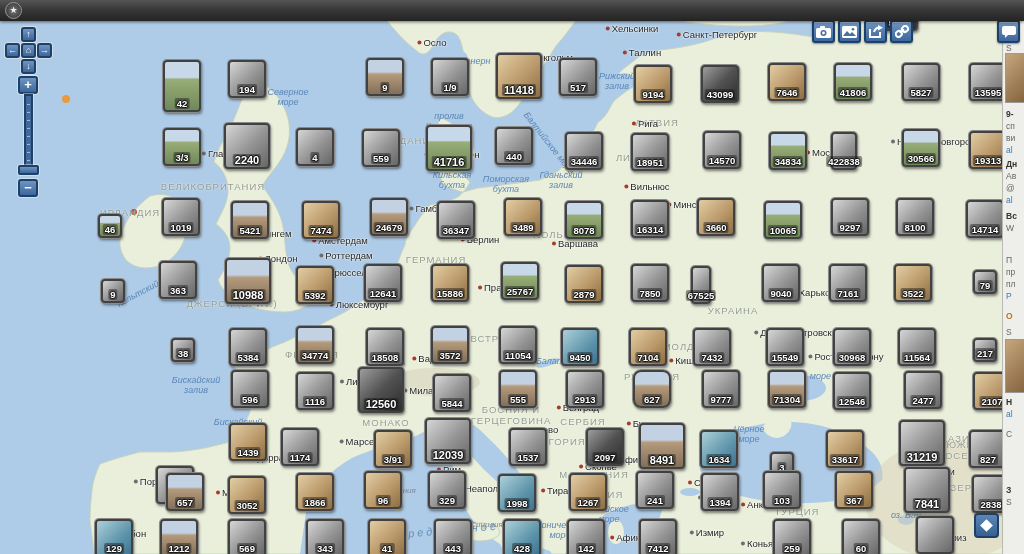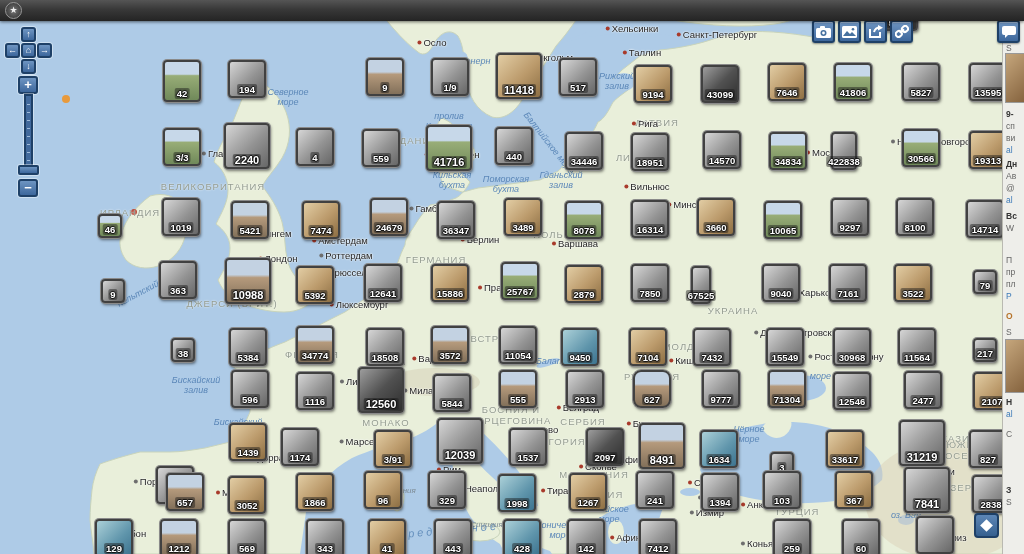--- a/index.html
+++ b/index.html
@@ -228,37 +228,37 @@
       <div class="mlabel lab-city" style="left: 578px; top: 407px;"><span class="cdot" style="background: rgb(168, 58, 43);"></span>Белград</div>
       <div class="mlabel lab-city" style="left: 650px; top: 423px;"><span class="cdot" style="background: rgb(168, 58, 43);"></span>Бухарест</div>
       <div class="mlabel lab-city" style="left: 536px; top: 429px;"><span class="cdot" style="background: rgb(168, 58, 43);"></span>Сараево</div>
       <div class="mlabel lab-city" style="left: 625px; top: 459px;"><span class="cdot" style="background: rgb(168, 58, 43);"></span>София</div>
       <div class="mlabel lab-city" style="left: 598px; top: 466px;"><span class="cdot" style="background: rgb(168, 58, 43);"></span>Скопье</div>
       <div class="mlabel lab-city" style="left: 560px; top: 490px;"><span class="cdot" style="background: rgb(168, 58, 43);"></span>Тирана</div>
       <div class="mlabel lab-city" style="left: 629px; top: 537px;"><span class="cdot" style="background: rgb(168, 58, 43);"></span>Афины</div>
       <div class="mlabel lab-city left" style="left: 688px; top: 482px;"><span class="cdot" style="background: rgb(168, 58, 43);"></span>Стамбул</div>
       <div class="mlabel lab-city left" style="left: 698px; top: 497px;"><span class="cdot" style="background: rgb(110, 110, 110);"></span>Бурса</div>
       <div class="mlabel lab-city" style="left: 760px; top: 504px;"><span class="cdot" style="background: rgb(168, 58, 43);"></span>Анкара</div>
-      <div class="mlabel lab-city" style="left: 692px; top: 512px; padding-left: 30px;"><span class="cdot" style="background: rgb(110, 110, 110);"></span>Измир</div>
+      <div class="mlabel lab-city" style="left: 692px; top: 532px; padding-left: 30px;"><span class="cdot" style="background: rgb(110, 110, 110);"></span>Измир</div>
       <div class="mlabel lab-city" style="left: 692px; top: 360px;"><span class="cdot" style="background: rgb(168, 58, 43);"></span>Кишинёв</div>
       <div class="mlabel lab-city" style="left: 814px; top: 292px;"><span class="cdot" style="background: rgb(110, 110, 110);"></span>Харьков</div>
       <div class="mlabel lab-city" style="left: 846px; top: 356px;"><span class="cdot" style="background: rgb(110, 110, 110);"></span>Ростов-на-Дону</div>
       <div class="mlabel lab-city" style="left: 793px; top: 332px;"><span class="cdot" style="background: rgb(110, 110, 110);"></span>Днепропетровск</div>
       <div class="mlabel lab-city" style="left: 481px; top: 488px;"><span class="cdot" style="background: rgb(110, 110, 110);"></span>Неаполь</div>
       <div class="mlabel lab-city left" style="left: 216px; top: 492px;"><span class="cdot" style="background: rgb(168, 58, 43);"></span>Мадрид</div>
       <div class="mlabel lab-city" style="left: 150px; top: 481px;"><span class="cdot" style="background: rgb(110, 110, 110);"></span>Порту</div>
       <div class="mlabel lab-city" style="left: 122px; top: 533px;"><span class="cdot" style="background: rgb(168, 58, 43);"></span>Лиссабон</div>
       <div class="mlabel lab-city" style="left: 757px; top: 543px;"><span class="cdot" style="background: rgb(110, 110, 110);"></span>Конья</div>
       <div class="mlabel lab-city" style="left: 948px; top: 537px;"><span class="cdot" style="background: rgb(110, 110, 110);"></span>Табриз</div>
       <div class="mlabel lab-city" style="left: 933px; top: 471px;"><span class="cdot" style="background: rgb(168, 58, 43);"></span>Тбилиси</div>
       <div class="mdot" style="left: 62px; top: 95px; width: 8px; height: 8px; background: rgb(232, 154, 60);"></div>
       <div class="mdot" style="left: 131px; top: 209px; width: 6px; height: 6px; background: rgb(181, 64, 47);"></div>
     </div>
   <div id="thumbs-layer">
-      <div class="thumb tone-g" style="width: 38px; height: 42px; left: 163px; top: 60px; text-decoration: underline;">
+      <div class="thumb tone-g" style="width: 38px; height: 52px; left: 163px; top: 60px; text-decoration: underline;">
         <span class="num">42</span>
       </div>
       <div class="thumb tone-b" style="width: 38px; height: 38px; left: 228px; top: 60px;">
         <span class="num">194</span>
       </div>
       <div class="thumb tone-c" style="width: 38px; height: 38px; left: 366px; top: 58px;">
         <span class="num">9</span>
       </div>
       <div class="thumb tone-b" style="width: 38px; height: 38px; left: 431px; top: 58px;">
         <span class="num">1/9</span>
@@ -493,21 +493,21 @@
       </div>
       <div class="thumb tone-s" style="width: 38px; height: 38px; left: 229px; top: 423px;">
         <span class="num">1439</span>
       </div>
       <div class="thumb tone-b" style="width: 38px; height: 38px; left: 281px; top: 428px;">
         <span class="num">1174</span>
       </div>
       <div class="thumb tone-s" style="width: 38px; height: 38px; left: 374px; top: 430px;">
         <span class="num">3/91</span>
       </div>
-      <div class="thumb l tone-b" style="width: 46px; height: 46px; left: 425px; top: 418px; margin-left: 12px;">
+      <div class="thumb l tone-b" style="width: 46px; height: 46px; left: 425px; top: 418px;">
         <span class="num">12039</span>
       </div>
       <div class="thumb tone-b" style="width: 38px; height: 38px; left: 509px; top: 428px;">
         <span class="num">1537</span>
       </div>
       <div class="thumb tone-d" style="width: 38px; height: 38px; left: 586px; top: 428px;">
         <span class="num">2097</span>
       </div>
       <div class="thumb l tone-c" style="width: 46px; height: 46px; left: 639px; top: 423px;">
         <span class="num">8491</span>

